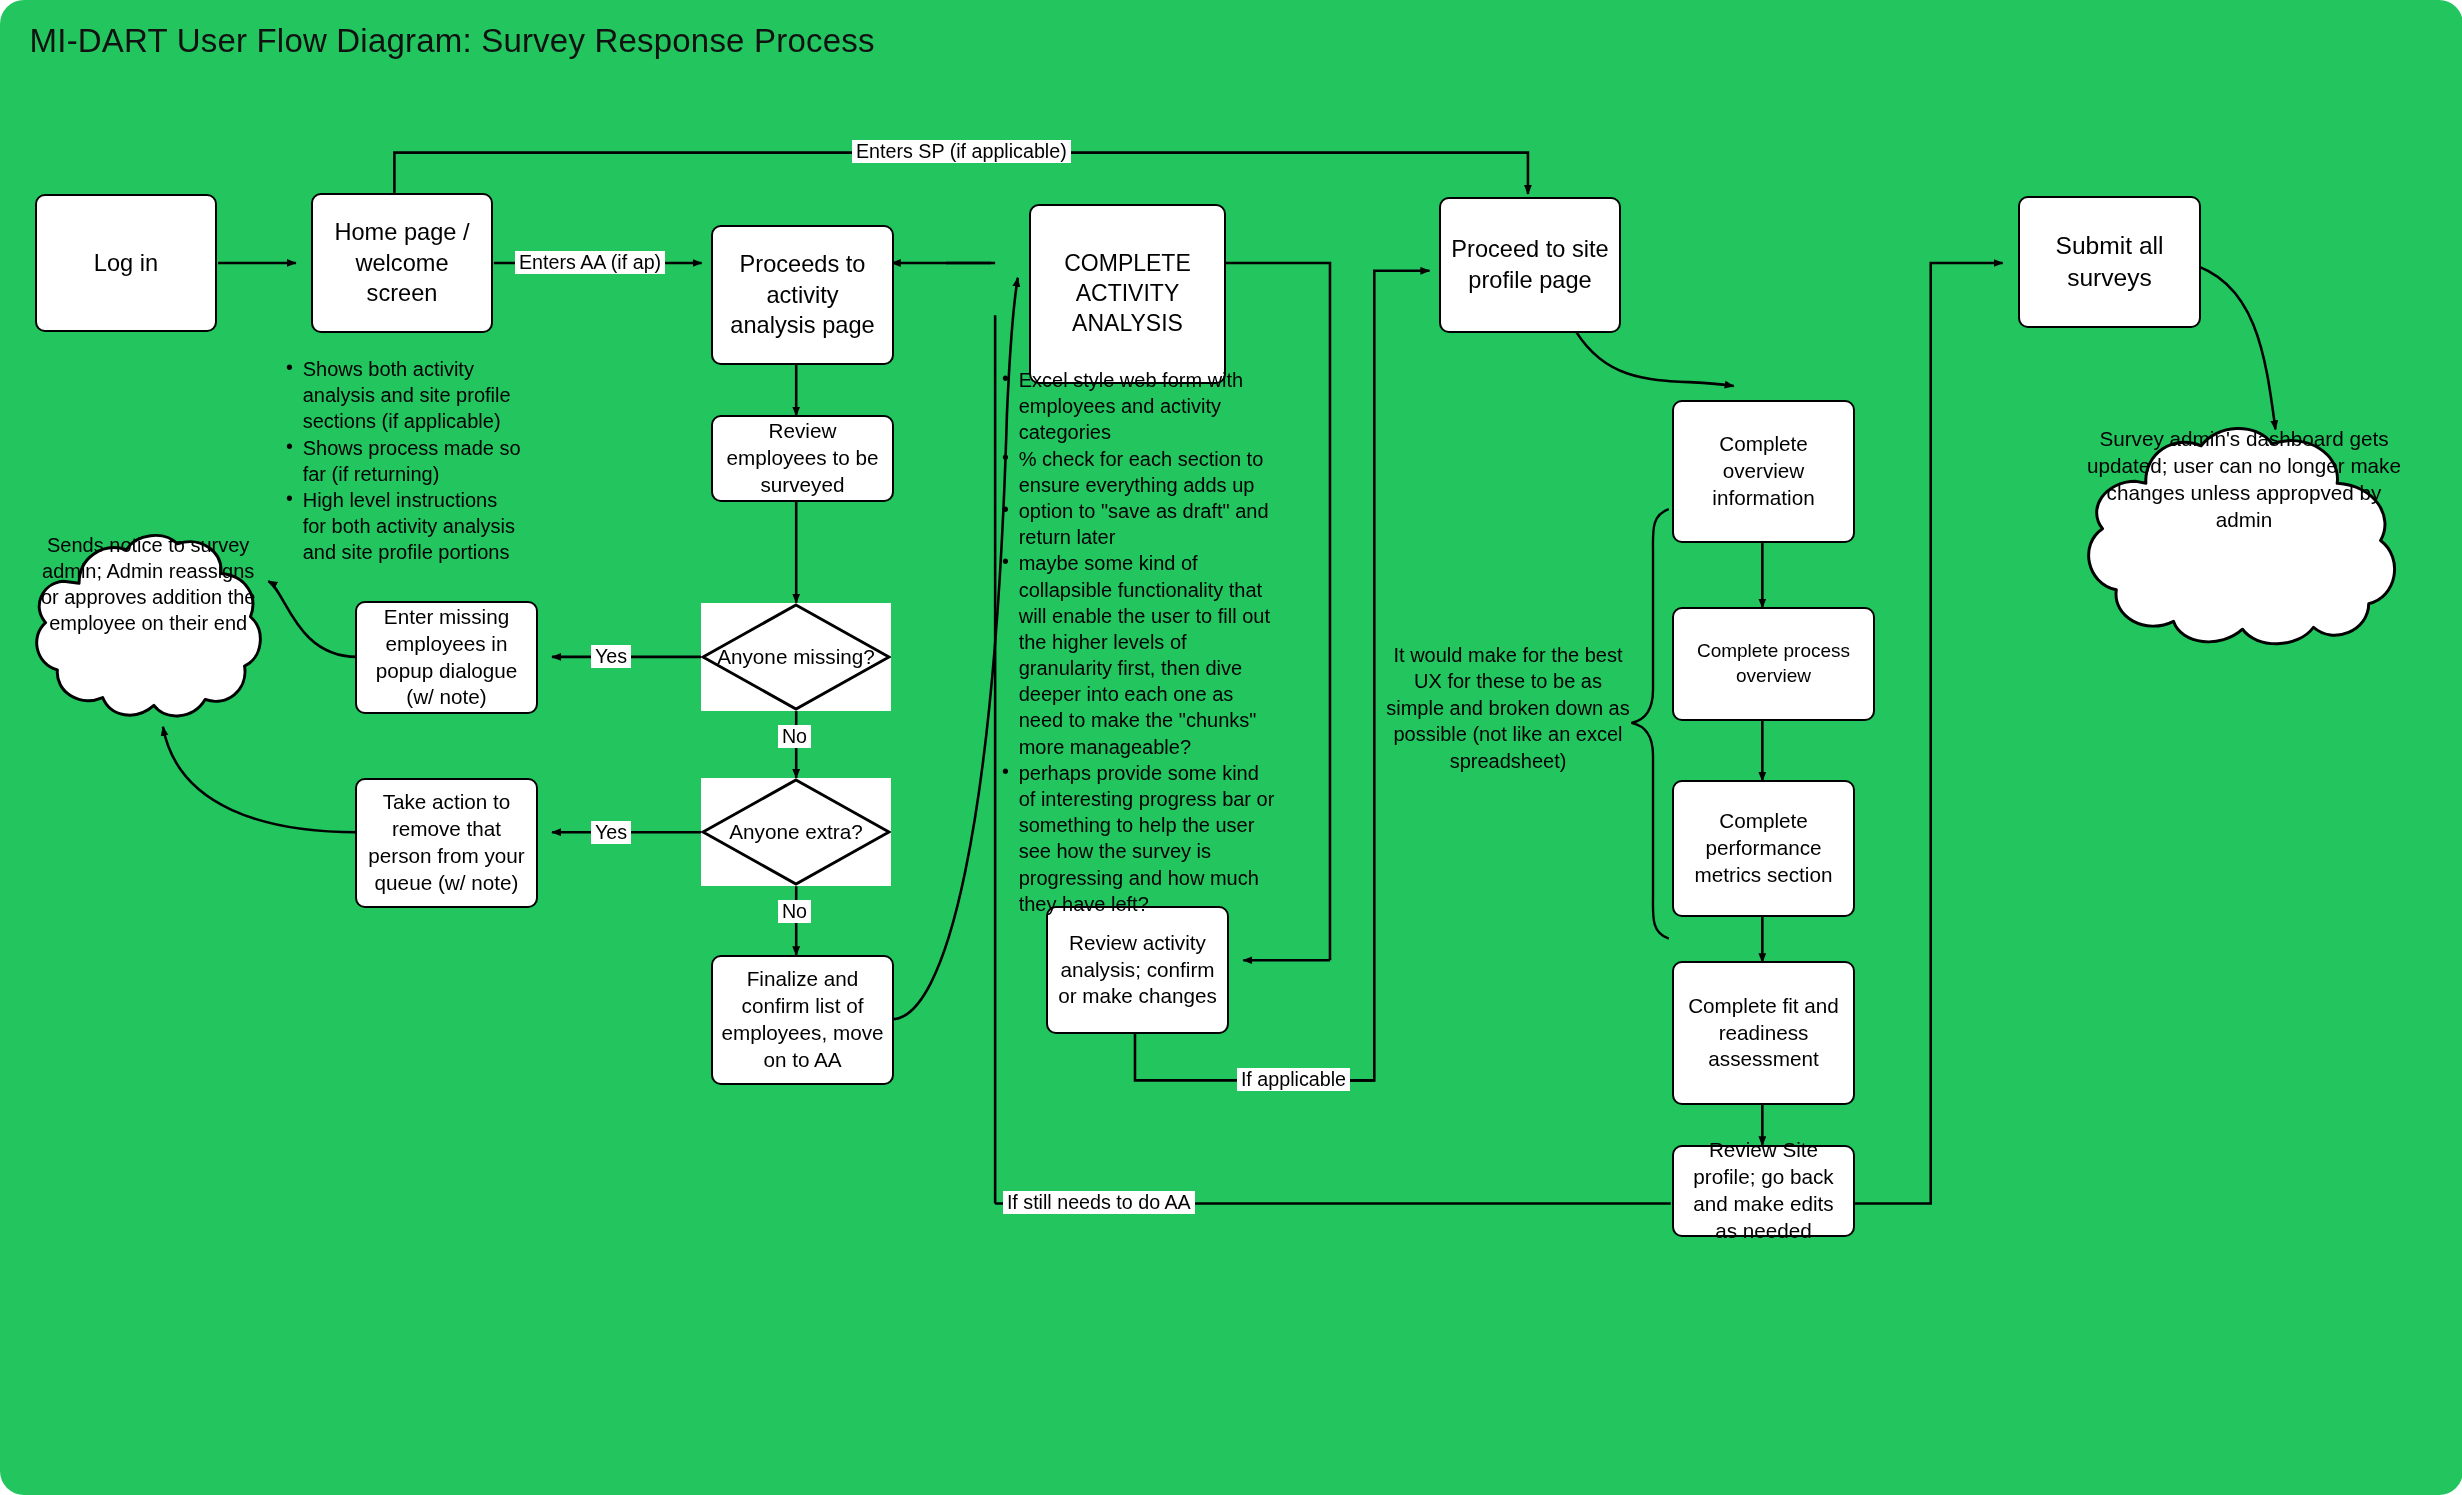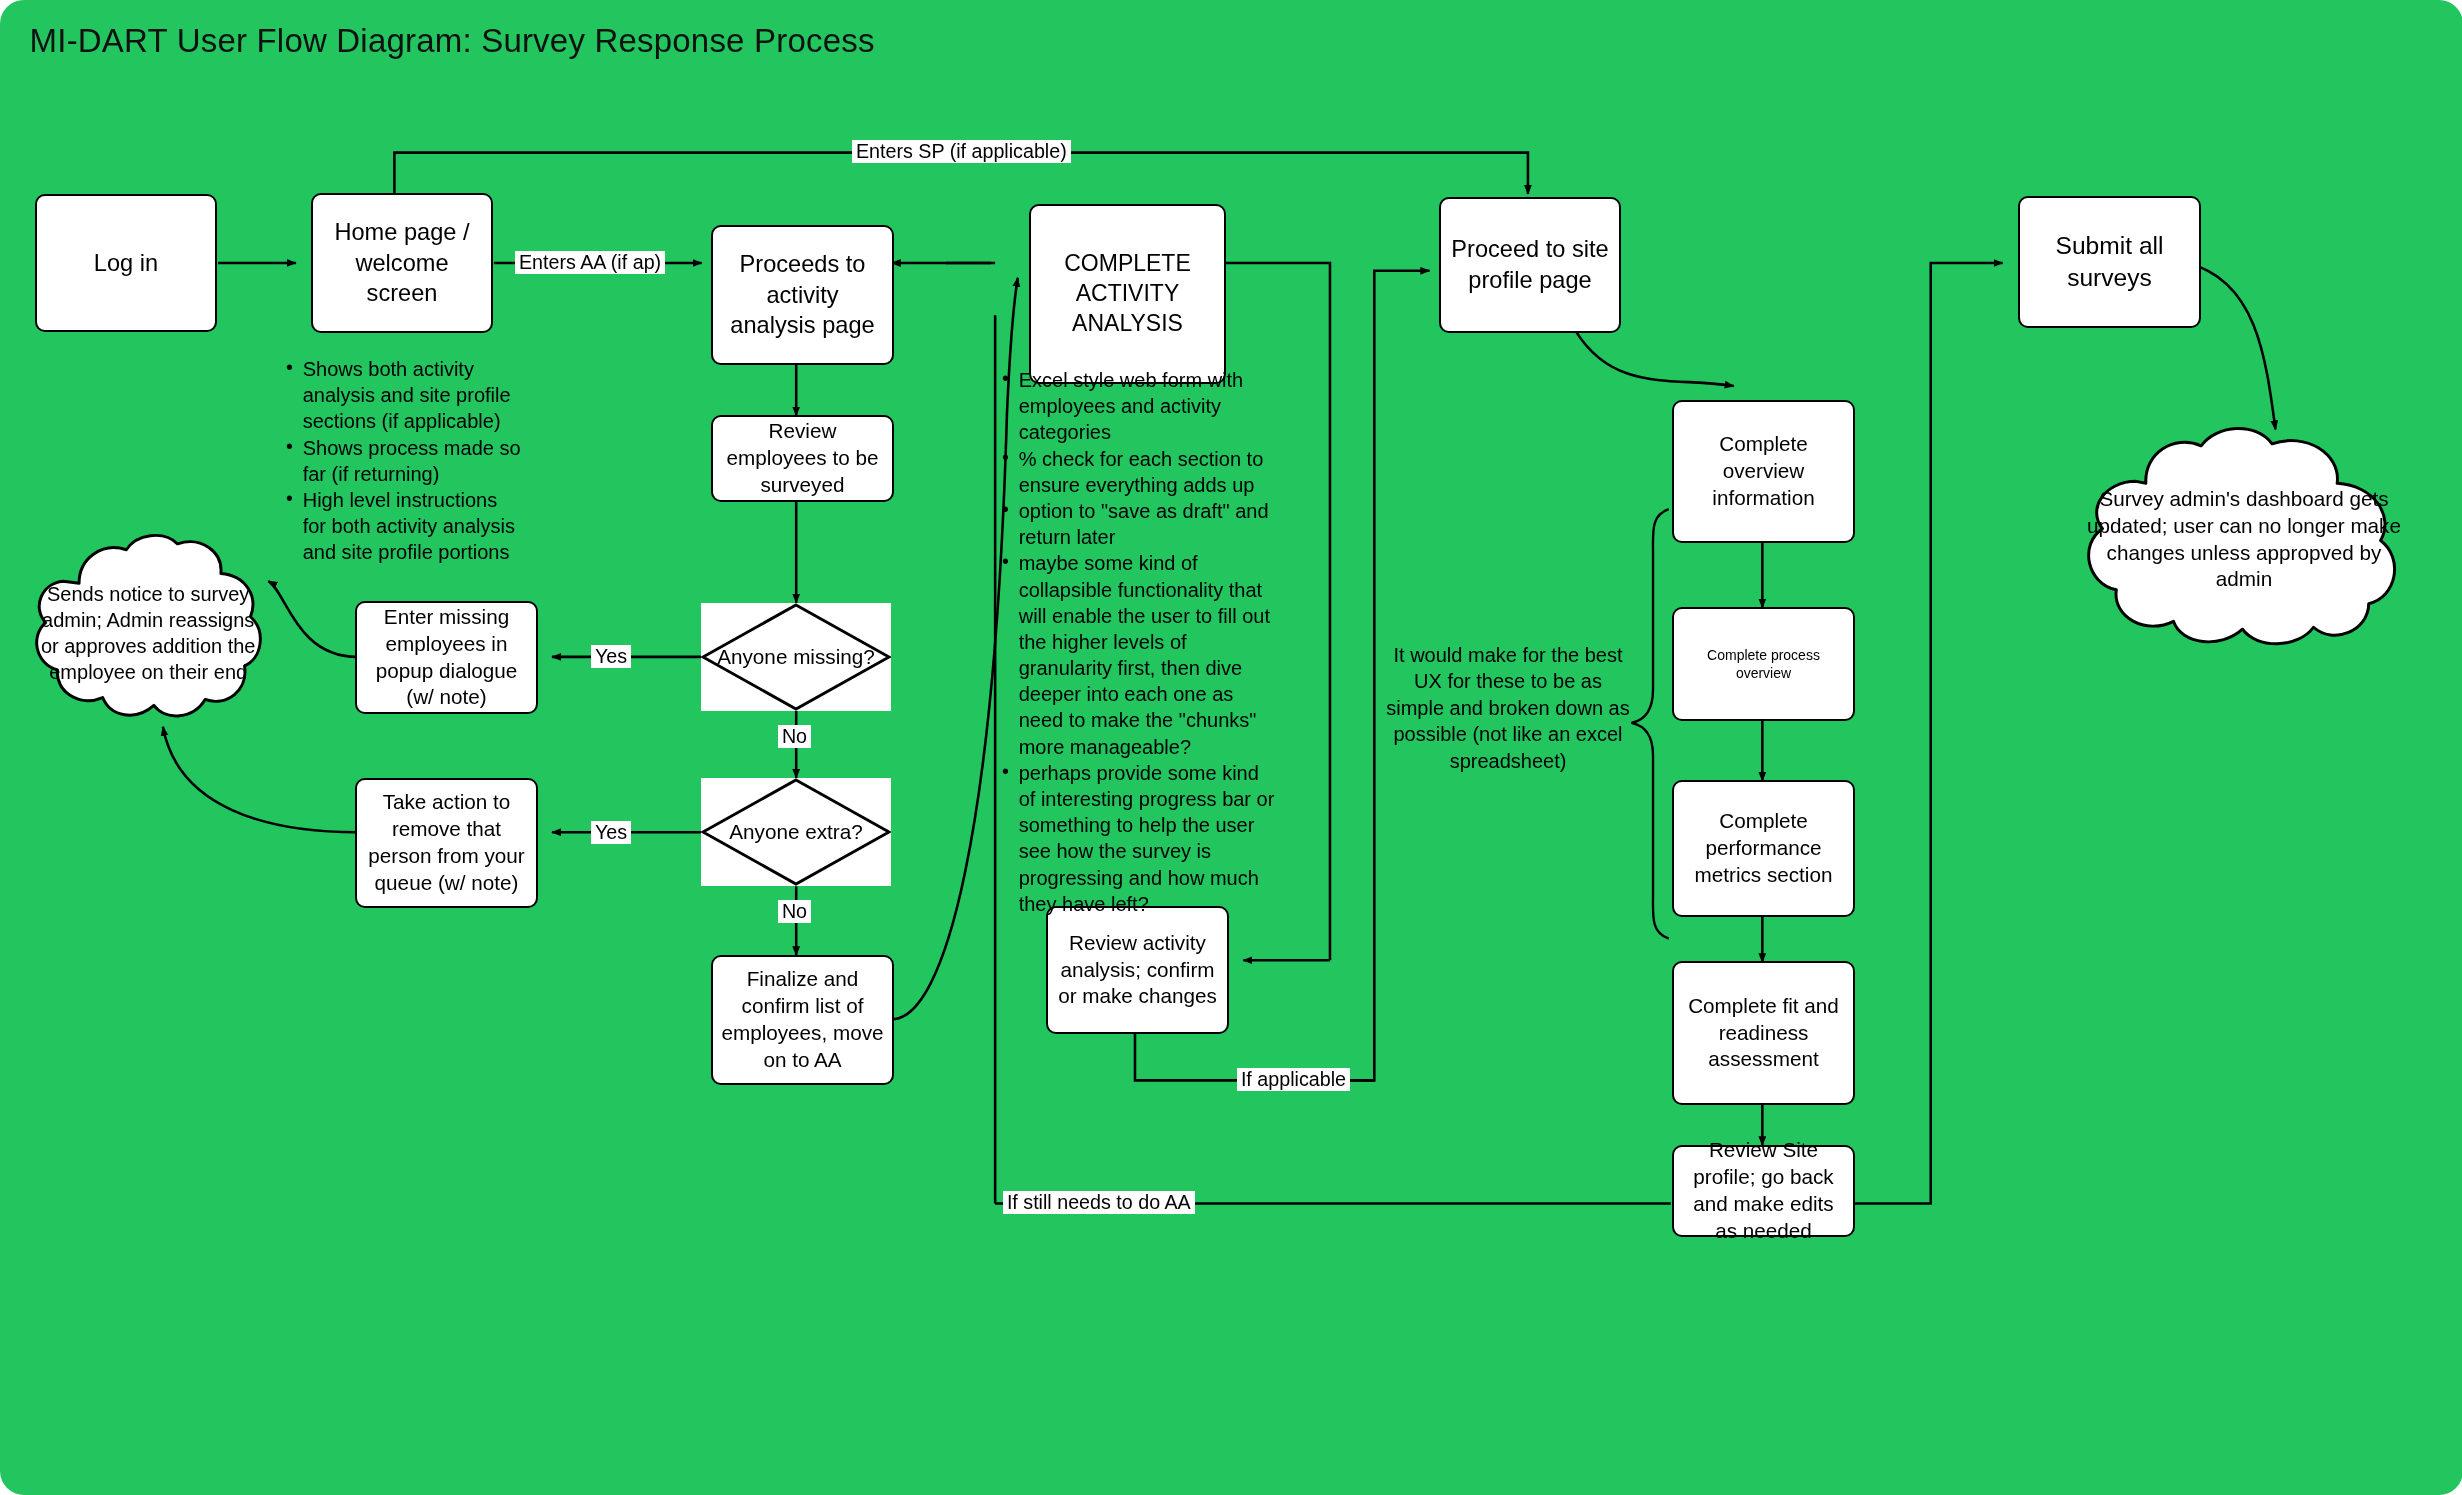--- a/index.html
+++ b/index.html
@@ -7,21 +7,21 @@
   #stage{position:relative;width:2463px;height:1495px;overflow:hidden;background:#22c55e;border-radius:24px;}
   #wires{position:absolute;left:0;top:0;width:2463px;height:1495px;}
   .title{position:absolute;left:29.6px;top:21.7px;font-size:33px;color:#111;letter-spacing:0.2px;white-space:nowrap;}
   .node{position:absolute;box-sizing:border-box;border:2.5px solid #000;border-radius:9.9px;background:#fff;
         display:flex;align-items:center;justify-content:center;text-align:center;line-height:1.3;}
   .node span{display:block;padding:0 7.9px;}
   .diamond{position:absolute;box-sizing:border-box;background:#fff;display:flex;align-items:center;
            justify-content:center;text-align:center;line-height:1.25;}
   .diamond .dshape{position:absolute;left:0;top:0;width:100%;height:100%;}
   .diamond span{position:relative;z-index:2;}
-  .cloud{position:absolute;display:flex;align-items:center;justify-content:center;text-align:center;line-height:1.3;}
+  .cloud{position:absolute;display:flex;justify-content:center;text-align:center;line-height:1.3;}
   .cloud svg{position:absolute;left:0;top:0;}
   .cloud span{position:relative;z-index:2;padding:0 13.8px;}
   .note{position:absolute;font-size:20px;line-height:1.31;color:#000;}
   .note ul{margin:0;padding:0;list-style:none;}
   .note li{position:relative;padding-left:18.7px;margin-bottom:0px;}
   .note li:before{content:"\2022";position:absolute;left:2px;top:-1px;font-size:19.7px;}
   .edgelabel{position:absolute;font-size:19.7px;color:#000;background:#fff;padding:0 3.9px;white-space:nowrap;}
   .annot{position:absolute;font-size:20px;line-height:1.32;text-align:center;color:#000;}
 </style>
 </head>
@@ -136,21 +136,21 @@
   </div>
 
   <div class="node" style="left:1046px;top:906px;width:183px;height:128px;font-size:20.7px;">
     <span>Review activity analysis; confirm or make changes</span>
   </div>
 
   <div class="node" style="left:1672px;top:400px;width:183px;height:143px;font-size:20.7px;">
     <span>Complete overview information</span>
   </div>
 
-  <div class="node" style="left:1672px;top:607px;width:183px;height:114px;font-size:14px;">
+  <div class="node" style="left:1672px;top:607px;width:203px;height:114px;font-size:19px;">
     <span>Complete process overview</span>
   </div>
 
   <div class="node" style="left:1672px;top:780px;width:183px;height:137px;font-size:20.7px;">
     <span>Complete performance metrics section</span>
   </div>
 
   <div class="node" style="left:1672px;top:961px;width:183px;height:144px;font-size:20.7px;">
     <span>Complete fit and readiness assessment</span>
   </div>

